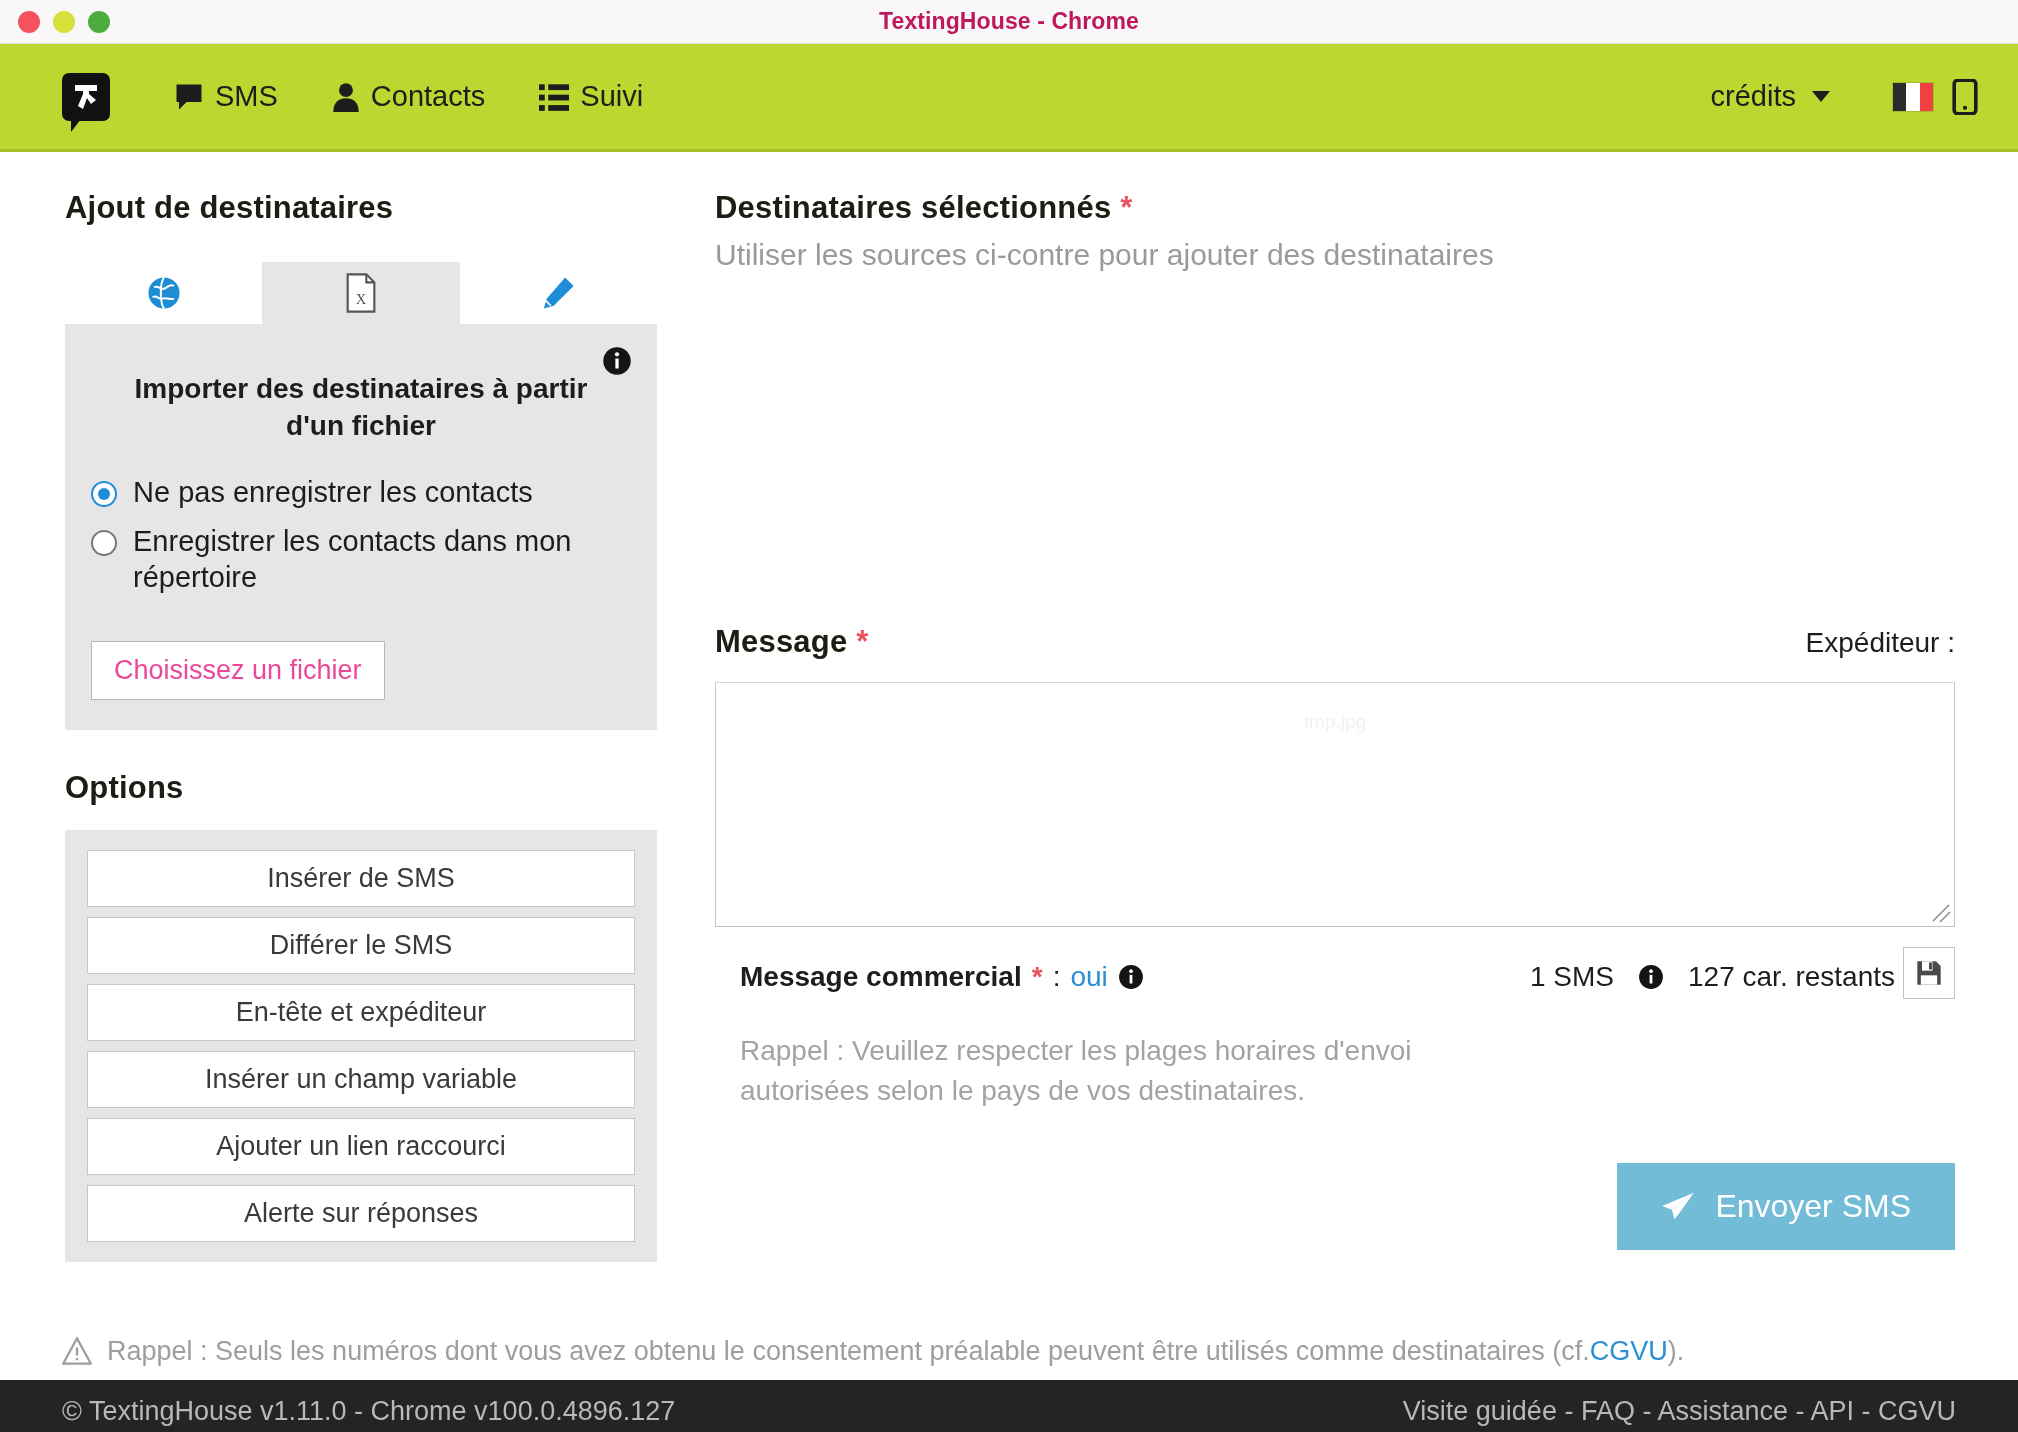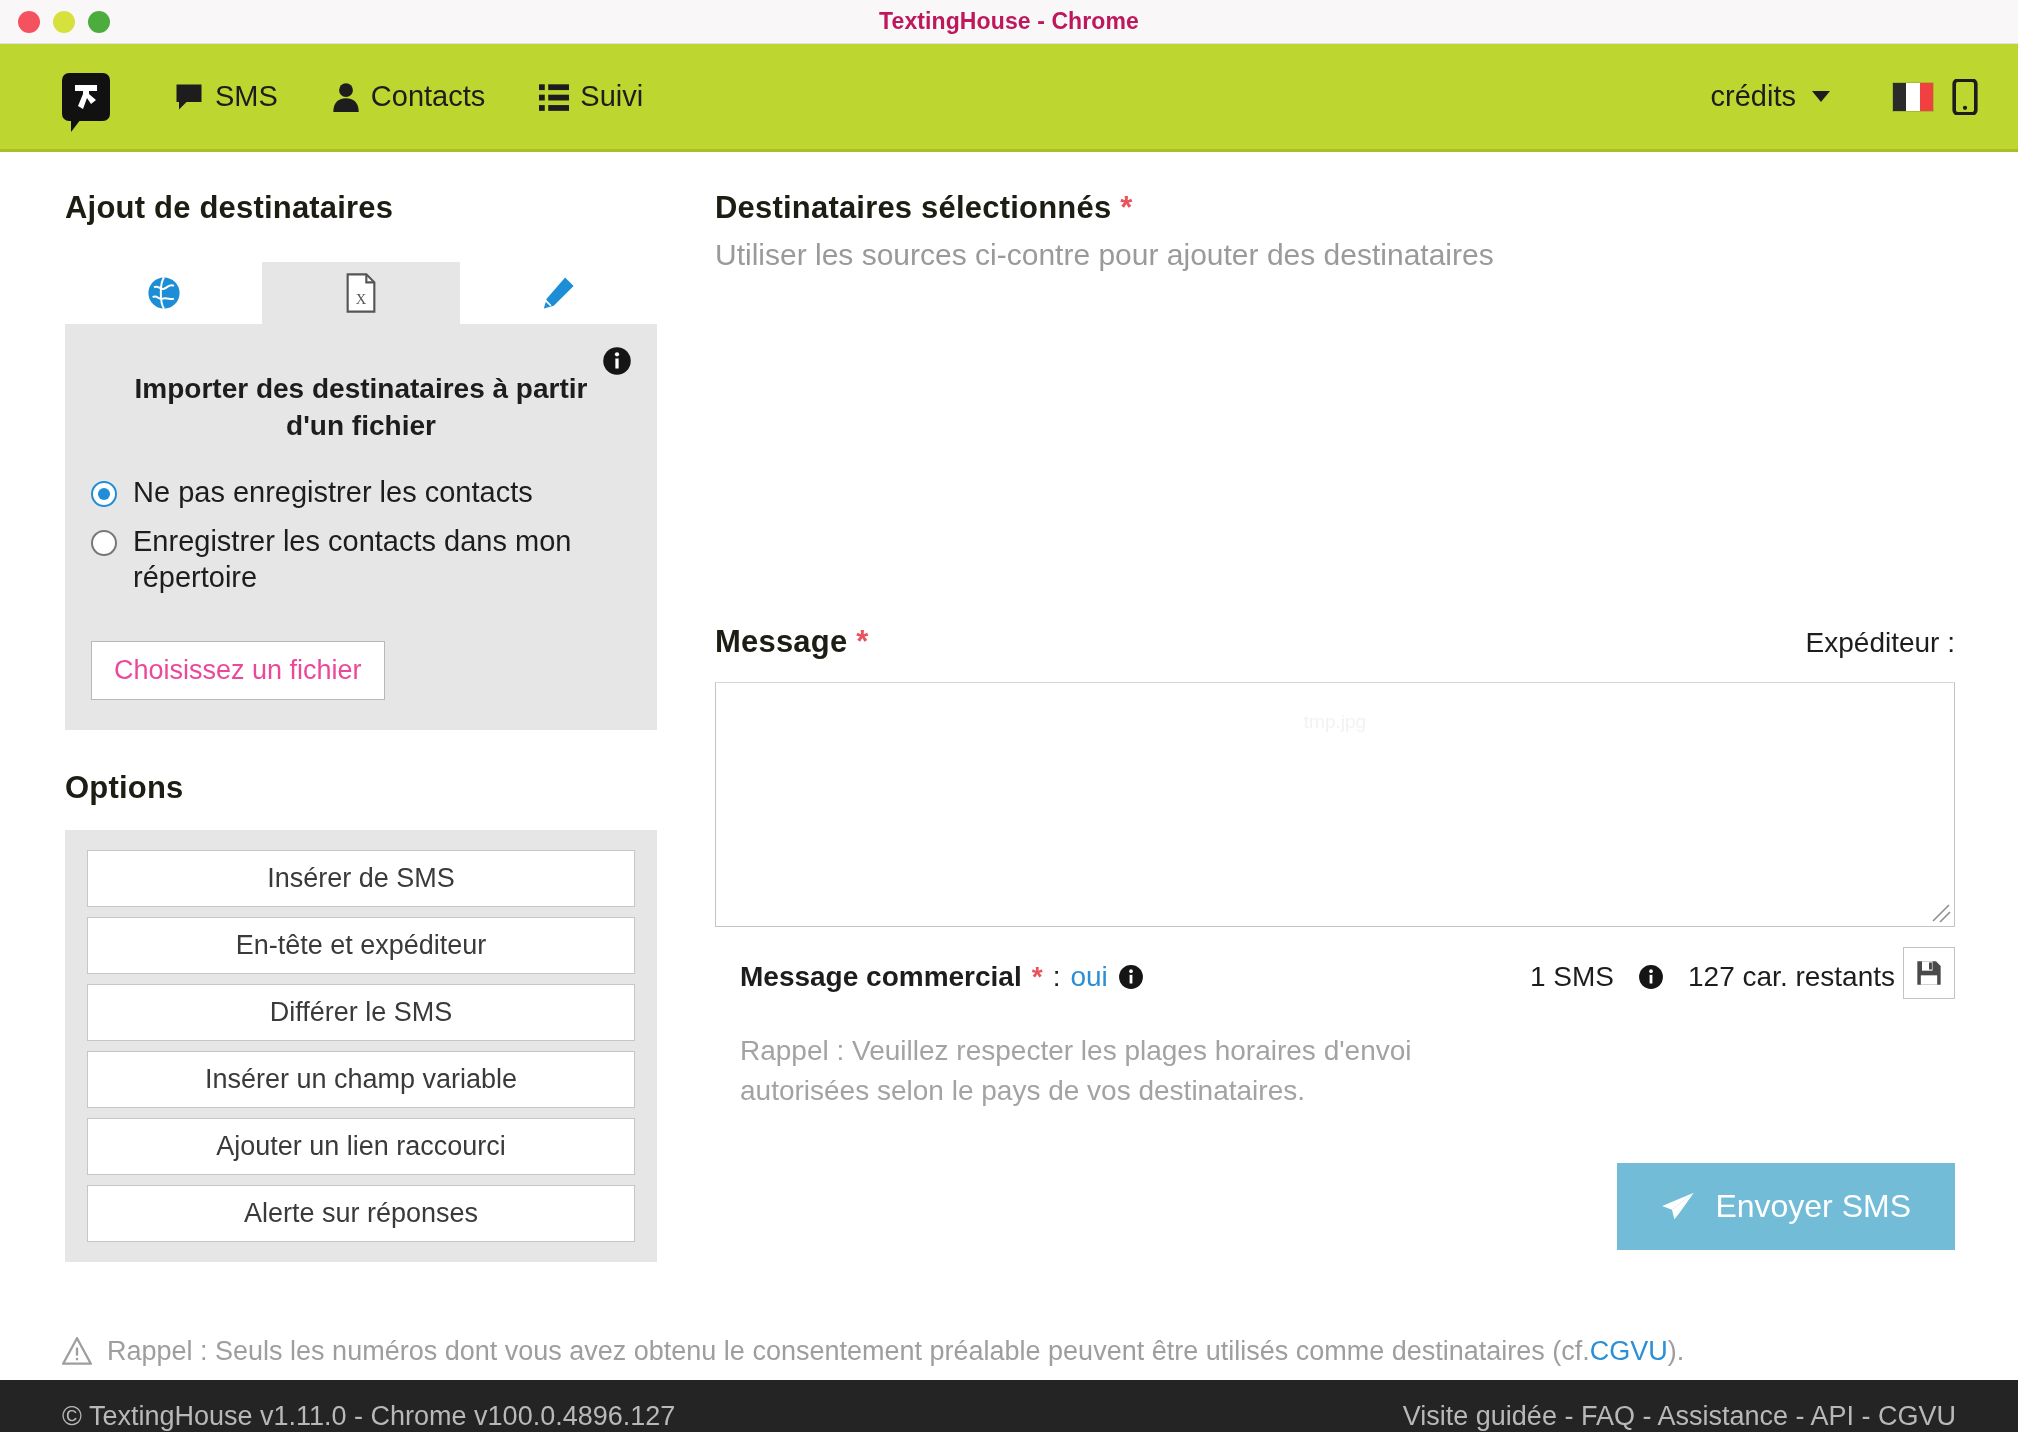--- a/index.html
+++ b/index.html
@@ -195,21 +195,21 @@
     position: absolute; left: 0; top: 1322px; width: 2018px; height: 58px;
     display: flex; align-items: center; padding-left: 62px;
     font-size: 27px; color: #9e9e9e;
   }
   .notice svg { margin-right: 15px; flex: none; }
   .notice a { color: #2a8fd4; text-decoration: none; }
 
   .footer {
     position: absolute; left: 0; top: 1380px; width: 2018px; height: 52px;
     background: #242424; color: #b8b8b8; font-size: 27px;
-    display: flex; align-items: flex-end; padding: 0 62px;
+    display: flex; align-items: flex-start; padding: 16px 62px;
   }
   .footer-right { margin-left: auto; }
 </style>
 </head>
 <body>
 
 <div class="titlebar">
   <div class="lights">
     <div class="light red"></div>
     <div class="light yellow"></div>
@@ -314,22 +314,22 @@
         <span class="radio-label">Enregistrer les contacts dans mon répertoire</span>
       </div>
 
       <button class="file-btn">Choisissez un fichier</button>
     </div>
 
     <div class="options-wrap">
       <h2 class="section">Options</h2>
       <div class="options-box">
         <button class="opt-btn">Insérer de SMS</button>
+        <button class="opt-btn">Différer le SMS</button>
         <button class="opt-btn">En-tête et expéditeur</button>
-        <button class="opt-btn">Différer le SMS</button>
         <button class="opt-btn">Insérer un champ variable</button>
         <button class="opt-btn">Ajouter un lien raccourci</button>
         <button class="opt-btn">Alerte sur réponses</button>
       </div>
     </div>
   </div>
 
   <div class="right-col">
     <h2 class="section">
       <span>Destinataires sélectionnés</span>

